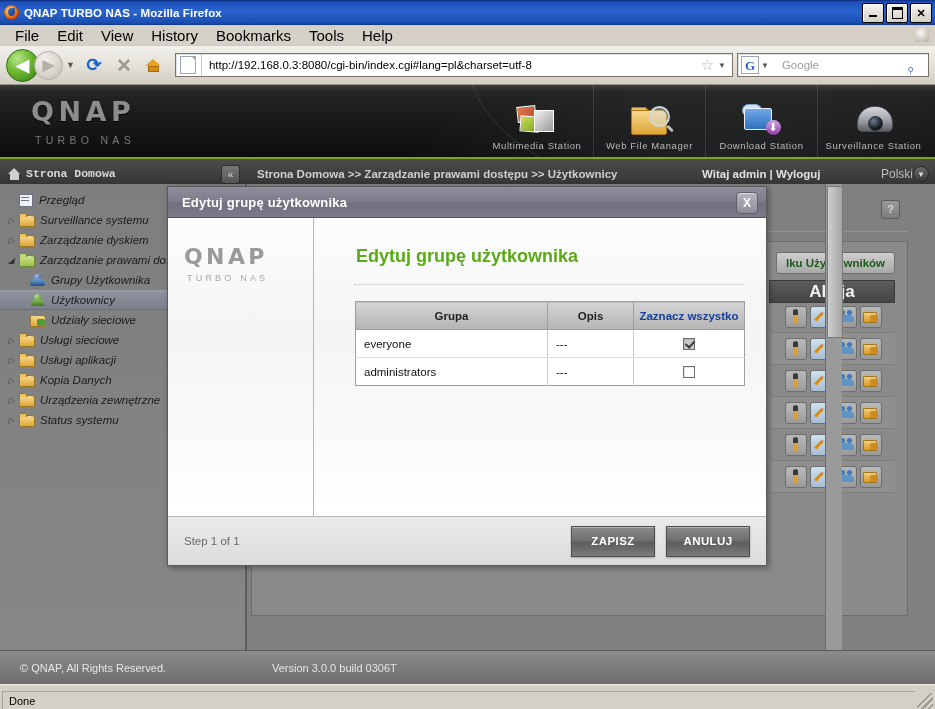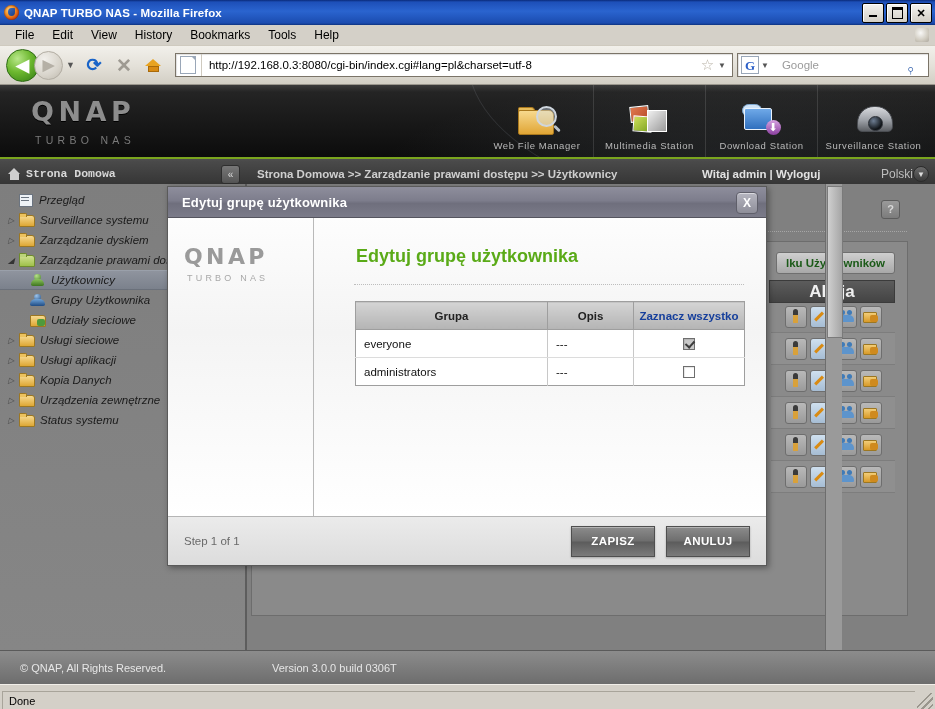--- a/index.html
+++ b/index.html
@@ -53,21 +53,21 @@
   .glyph-min { display:block; width:8px; height:2px; background:#000; margin-top:6px; }
   .glyph-max { display:block; width:9px; height:8px; border:1.5px solid #000; border-top-width:3px; }
 
   .menubar {
     position: absolute; left: 0; top: 25px; width: 935px; height: 21px;
     background: #d4d0c8;
     display: flex; align-items: center; padding-left: 6px;
     box-sizing: border-box; border-bottom: 1px solid #cfcabf;
   }
   .menuitem {
-    font-size: 12px; color: #000; padding: 2px 9px; white-space: nowrap;
+    font-size: 15px; color: #000; padding: 2px 9px; white-space: nowrap;
   }
   .menubar-right {
     position: absolute; right: 6px; top: 3px; width: 14px; height: 14px;
     background: radial-gradient(circle at 40% 35%, #ffffff, #cfcabe 60%, #a8a298);
     border-radius: 2px; opacity: .85;
   }
 
   .navbar {
     position: absolute; left: 0; top: 46px; width: 935px; height: 39px;
     background: linear-gradient(to bottom, #f2f0eb 0%, #e4e1d9 52%, #d2cec4 100%);
@@ -646,37 +646,37 @@
   </div>
 
   <div class="banner">
     <div class="qnap-logo">
       <div class="qnap-word">QNAP</div>
       <div class="qnap-sub">TURBO NAS</div>
     </div>
     <div class="banner-apps">
       <div class="bapp">
         <div class="art">
+          <div class="ic-media">
+              <i class="p1"></i>
+              <i class="p2"></i>
+              <i class="p3"></i>
+            </div>
+        </div>
+        <div class="lbl">Multimedia Station</div>
+      </div>
+      <div class="bapp">
+        <div class="art">
           <div class="ic-folder">
               <div class="f-tab"></div>
               <div class="f-body"></div>
               <div class="mag"></div>
             </div>
         </div>
         <div class="lbl">Web File Manager</div>
-      </div>
-      <div class="bapp">
-        <div class="art">
-          <div class="ic-media">
-              <i class="p1"></i>
-              <i class="p2"></i>
-              <i class="p3"></i>
-            </div>
-        </div>
-        <div class="lbl">Multimedia Station</div>
       </div>
       <div class="bapp">
         <div class="art">
           <div class="ic-dl">
               <div class="cld"></div>
               <div class="scr"></div>
               <div class="arw">⬇</div>
             </div>
         </div>
         <div class="lbl">Download Station</div>
@@ -723,27 +723,27 @@
       <div class="tree-item lvl1">
         <span class="arrow">▷</span>
         <span class="fi folder"></span>
         <span>Zarządzanie dyskiem</span>
       </div>
       <div class="tree-item lvl1">
         <span class="arrow open">◢</span>
         <span class="fi folderopen"></span>
         <span>Zarządzanie prawami dostępu</span>
       </div>
+      <div class="tree-item lvl2">
+        <span class="fi user2"></span>
+        <span>Grupy Użytkownika</span>
+      </div>
       <div class="tree-item lvl2 sel">
         <span class="fi user1"></span>
         <span>Użytkownicy</span>
-      </div>
-      <div class="tree-item lvl2">
-        <span class="fi user2"></span>
-        <span>Grupy Użytkownika</span>
       </div>
       <div class="tree-item lvl2">
         <span class="fi share"></span>
         <span>Udziały sieciowe</span>
       </div>
       <div class="tree-item lvl1">
         <span class="arrow">▷</span>
         <span class="fi folder"></span>
         <span>Usługi sieciowe</span>
       </div>

